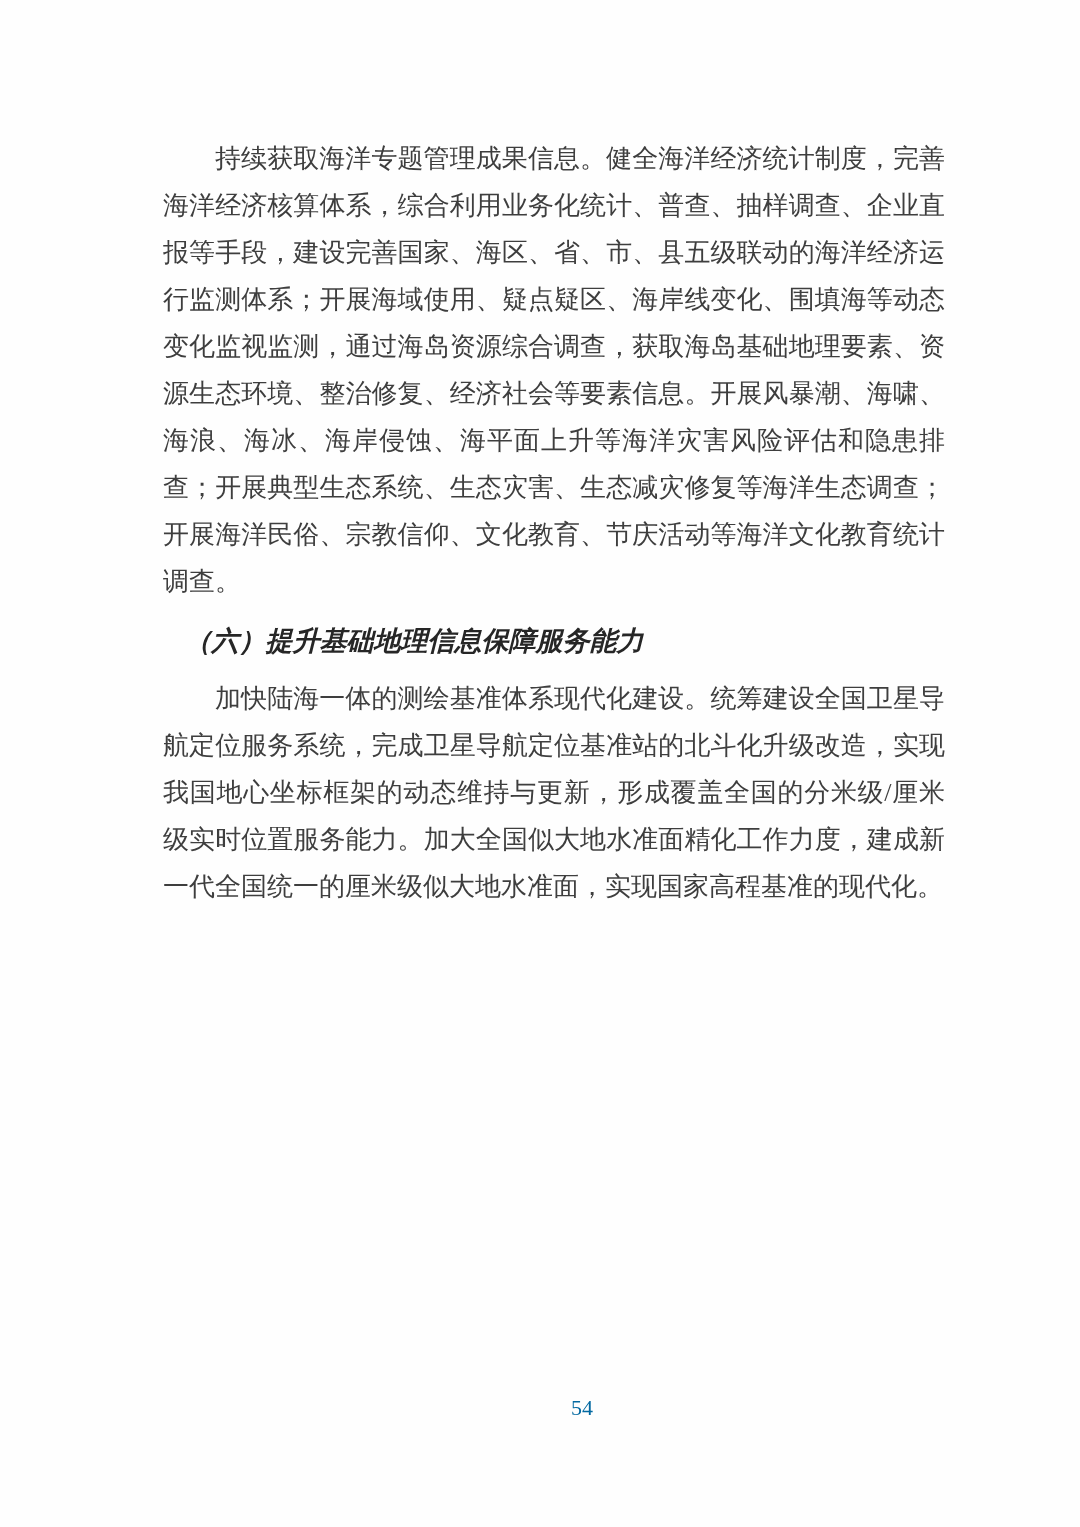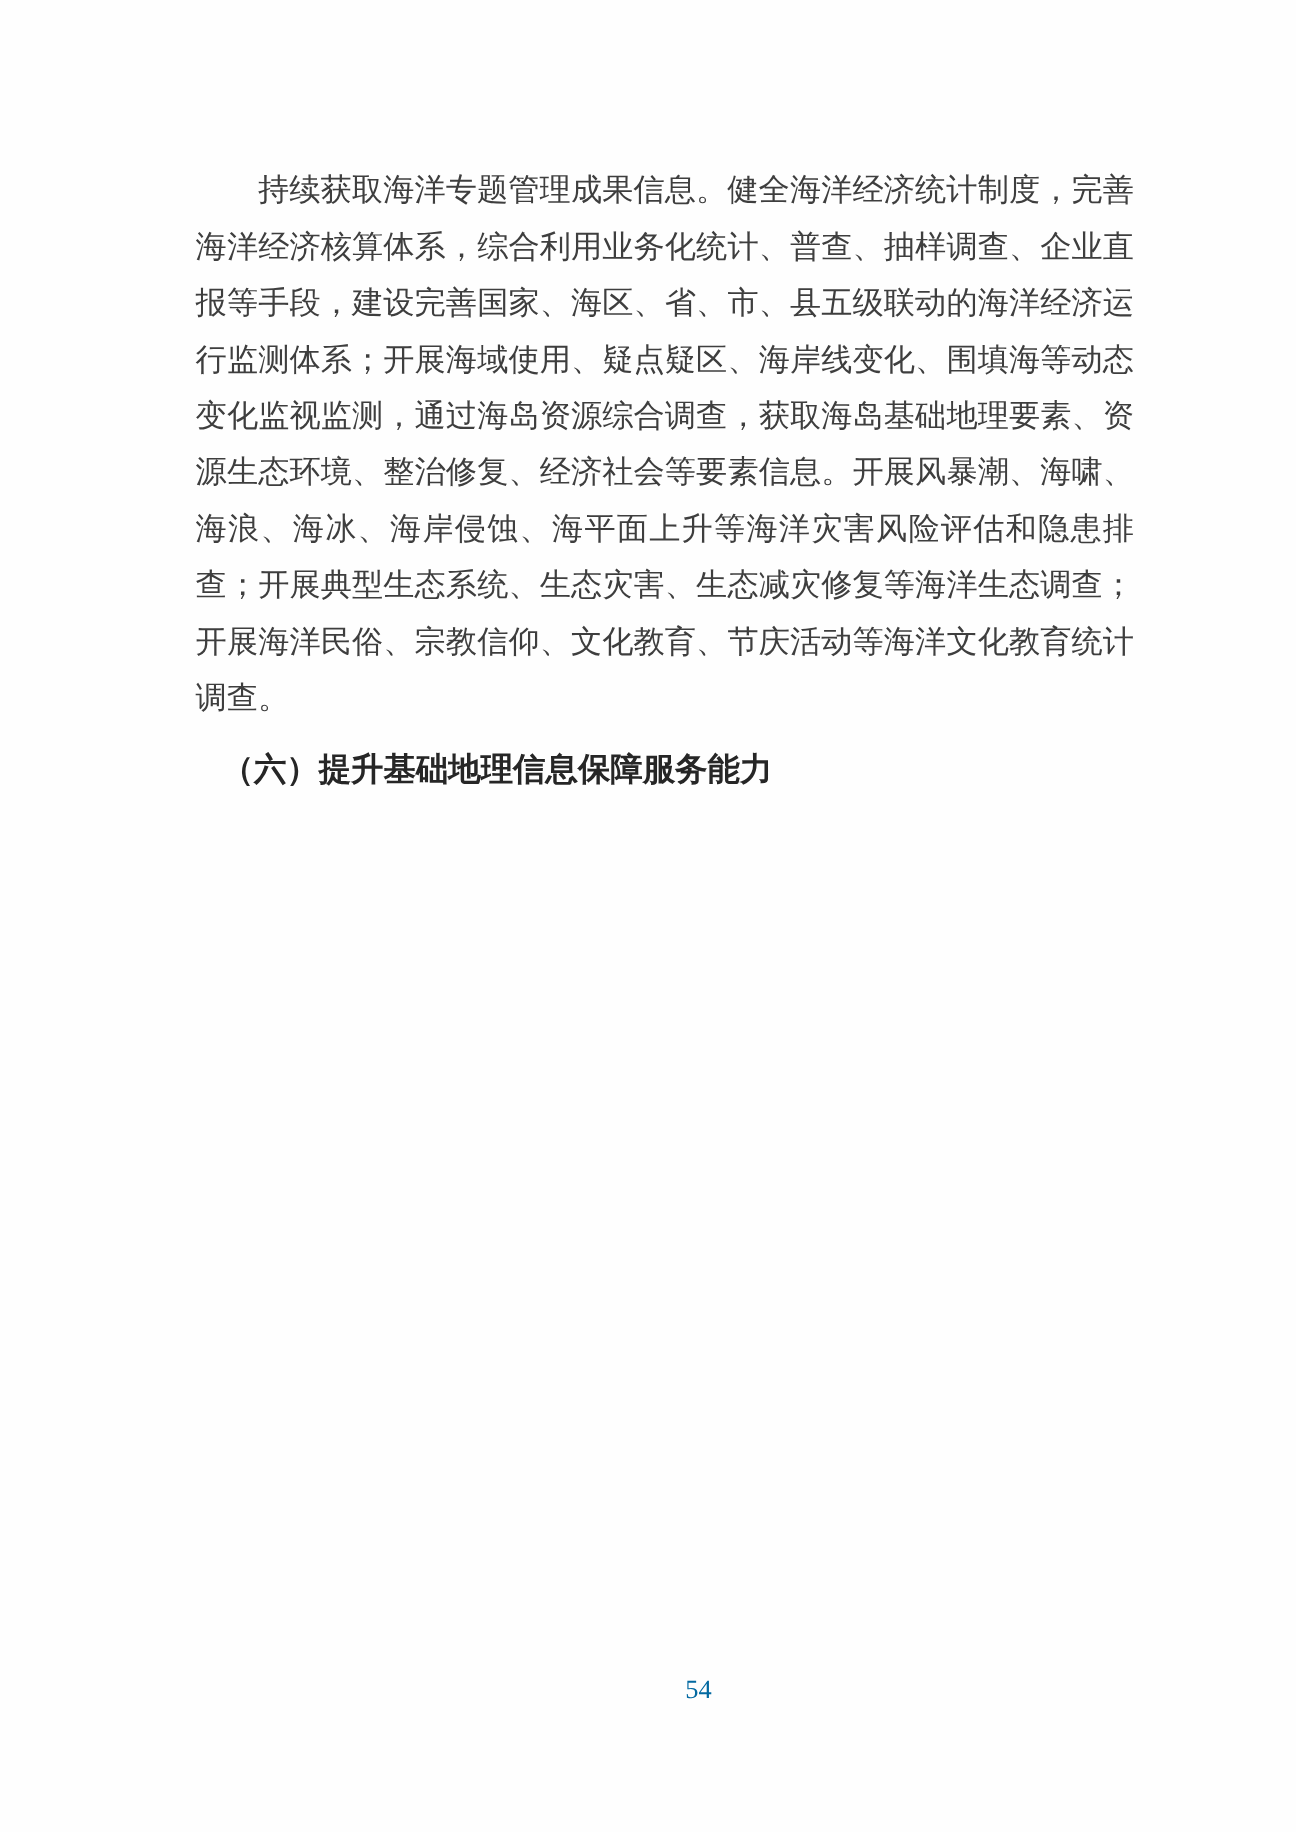--- a/index.html
+++ b/index.html
@@ -32,35 +32,37 @@
     letter-spacing: 0;
   }
   h2.heading {
     margin: 13px 0 10px 0;
     font-family: "Liberation Sans", "DejaVu Sans", sans-serif;
     font-size: 27px;
     line-height: 47px;
     font-weight: 700;
     color: #262626;
     text-indent: 0.8em;
+    font-style: italic;
   }
   .page-number {
     position: absolute;
     top: 1395px;
     left: 0;
     width: 100%;
     text-align: center;
     font-family: "Liberation Serif", "DejaVu Serif", serif;
     font-size: 22px;
     color: #0369a1;
     margin-left: 42px;
   }
 </style>
 </head>
 <body>
 
 <div class="page">
   <main class="content">
     <p class="body">持续获取海洋专题管理成果信息。健全海洋经济统计制度，完善海洋经济核算体系，综合利用业务化统计、普查、抽样调查、企业直报等手段，建设完善国家、海区、省、市、县五级联动的海洋经济运行监测体系；开展海域使用、疑点疑区、海岸线变化、围填海等动态变化监视监测，通过海岛资源综合调查，获取海岛基础地理要素、资源生态环境、整治修复、经济社会等要素信息。开展风暴潮、海啸、海浪、海冰、海岸侵蚀、海平面上升等海洋灾害风险评估和隐患排查；开展典型生态系统、生态灾害、生态减灾修复等海洋生态调查；开展海洋民俗、宗教信仰、文化教育、节庆活动等海洋文化教育统计调查。</p>
     <h2 class="heading">（六）提升基础地理信息保障服务能力</h2>
+    <p class="body">加快陆海一体的测绘基准体系现代化建设。统筹建设全国卫星导航定位服务系统，完成卫星导航定位基准站的北斗化升级改造，实现我国地心坐标框架的动态维持与更新，形成覆盖全国的分米级/厘米级实时位置服务能力。加大全国似大地水准面精化工作力度，建成新一代全国统一的厘米级似大地水准面，实现国家高程基准的现代化。</p>
   </main>
   <div class="page-number">54</div>
 </div>
 
 </body></html>

